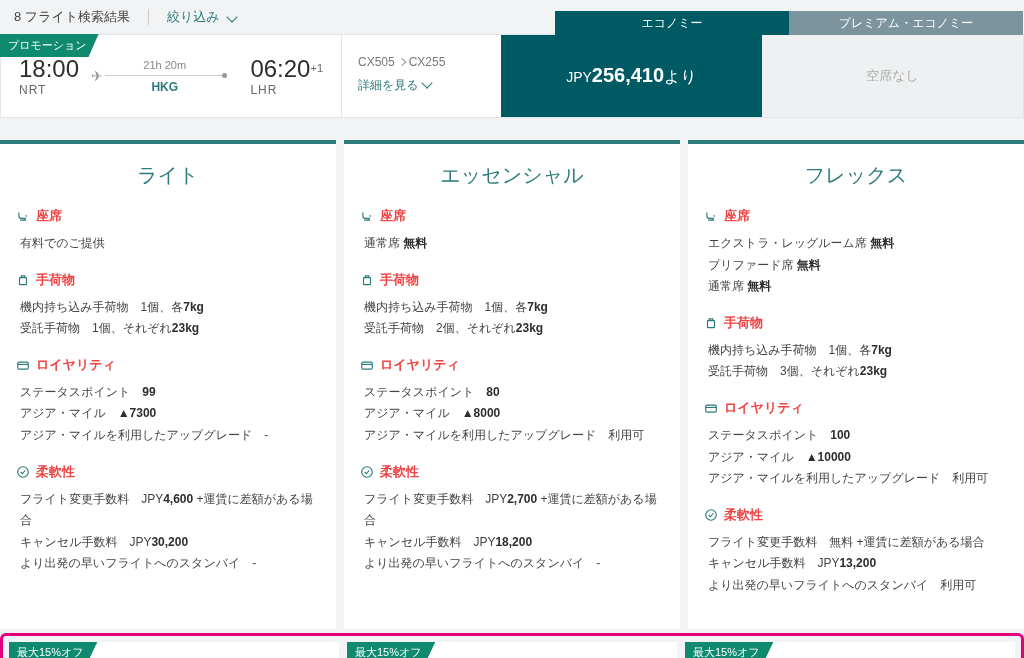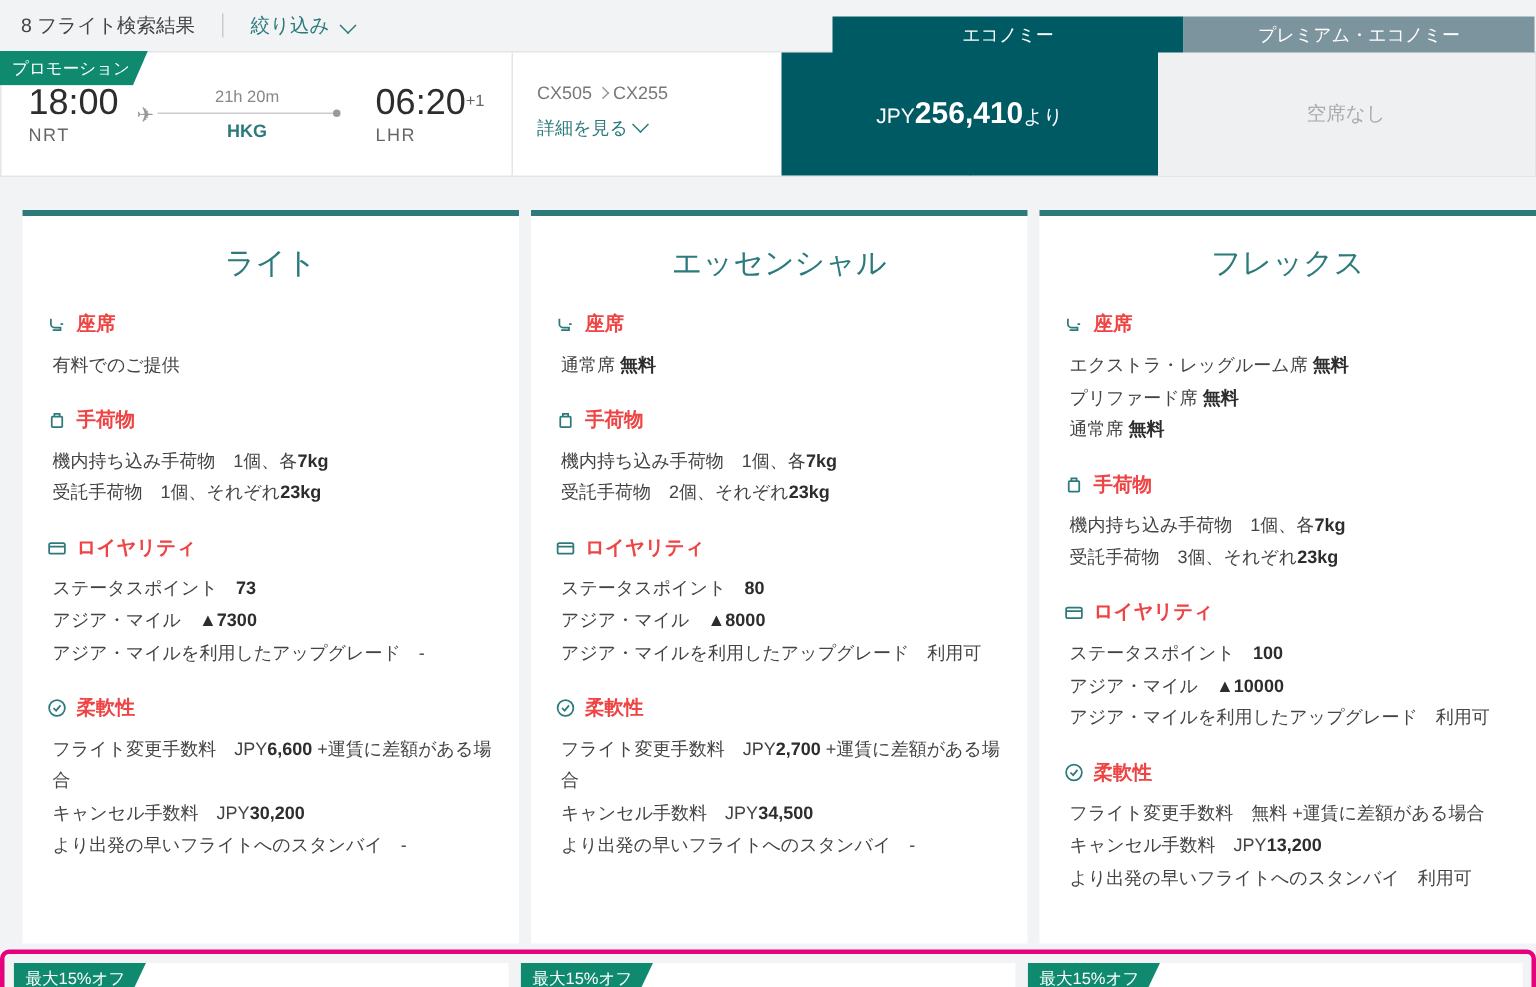--- a/index.html
+++ b/index.html
@@ -14,33 +14,33 @@
 .dep,.arr { text-align:left;}
 .time { font-size:24px; color:#2d2d2d; font-weight:300;}
 .code { font-size:12px; color:#666; letter-spacing:1px;}
 .route { flex:1; text-align:center; position:relative;}
 .duration { font-size:11px; color:#888;}
 .route-line { position:relative; border-top:1px solid #ccc; margin:4px 8px;}
 .plane-icon { position:absolute; left:-14px; top:-8px; color:#999; font-size:14px;}
 .dot { position:absolute; right:-3px; top:-3px; width:5px; height:5px; border-radius:50%; background:#999;}
 .stop { font-size:12px; color:#2c7a7b; font-weight:bold;}
 .plus1 { font-size:11px; vertical-align:super; color:#666;}
-.flight-codes { padding:20px 16px; border-left:1px solid #e3e6e8; width:180px;}
+.flight-codes { padding:20px 16px; border-left:1px solid #e3e6e8; width:160px;}
 .codes { font-size:12px; color:#777; margin-bottom:8px;}
 .detail-link { font-size:12px; color:#2c7a7b; cursor:pointer;}
 .price-tabs { display:flex; flex:1;}
 .price-tab { flex:1; display:flex; flex-direction:column; align-items:center; justify-content:center; position:relative; cursor:pointer;}
 .tab-label { position:absolute; top:-24px; left:0; right:0; text-align:center; font-size:12px; color:#fff; padding:4px 0;}
 .economy-tab { background:#005a63; color:#fff;}
 .economy-tab::after { content:''; position:absolute; bottom:-8px; left:50%; margin-left:-8px; border:8px solid transparent; border-top-color:#005a63;}
 .premium-tab { background:#eef0f1; color:#aaa;}
 .price-main { font-size:14px;}
 .price-main .num { font-size:20px; font-weight:bold;}
-.yori { font-size:13px; margin-left:0;}
-.fare-row { display:flex; gap:8px; margin-top:22px;margin-left:15px;}
+.yori { font-size:16px; margin-left:0;}
+.fare-row { display:flex; gap:8px; margin-top:22px;}
 .fare-col { flex:1; background:#fff; border-top:4px solid #2c7a7b; padding:0; display:flex; flex-direction:column;}
 .fare-title { text-align:center; font-size:20px; color:#2c7a7b; padding:18px 0;}
 .fare-body { padding:0 16px 16px; flex:1;}
 .section { margin-bottom:16px;}
 .sec-head { color:#ef4444; font-size:13px; font-weight:bold; margin-bottom:8px; display:flex; align-items:center; gap:6px;}
 .sec-line { font-size:12px; color:#444; line-height:1.8; padding-left:4px;}
 .sec-line b { font-weight:bold; color:#2d2d2d;}
 .icon { width:14px; height:14px; display:inline-block;}
 .highlight-box { border:3px solid #e6007e; border-radius:6px; padding:6px; display:flex; gap:8px; margin-top:4px;}
 .price-block { flex:1; background:#fff; display:flex; flex-direction:column; align-items:center;}
@@ -130,33 +130,33 @@
             <div class="sec-line">受託手荷物　1個、それぞれ<b>23kg</b></div>
           </div>
       <div class="section">
             <div class="sec-head">
               <svg class="icon" viewBox="0 0 24 24" fill="none" stroke="#2c7a7b" stroke-width="2">
                 <rect x="3" y="7" width="18" height="12" rx="2"></rect>
                 <path d="M3 11h18"></path>
               </svg>
               <span>ロイヤリティ</span>
             </div>
-            <div class="sec-line">ステータスポイント　<b>73</b></div>
+            <div class="sec-line">ステータスポイント　<b>99</b></div>
             <div class="sec-line">アジア・マイル　<b>▲7300</b></div>
             <div class="sec-line">アジア・マイルを利用したアップグレード　-</div>
           </div>
       <div class="section">
             <div class="sec-head">
               <svg class="icon" viewBox="0 0 24 24" fill="none" stroke="#2c7a7b" stroke-width="2">
                 <circle cx="12" cy="12" r="9"></circle>
                 <path d="M8 12l3 3 5-6"></path>
               </svg>
               <span>柔軟性</span>
             </div>
-            <div class="sec-line">フライト変更手数料　JPY<b>6,600</b> +運賃に差額がある場合</div>
+            <div class="sec-line">フライト変更手数料　JPY<b>4,600</b> +運賃に差額がある場合</div>
             <div class="sec-line">キャンセル手数料　JPY<b>30,200</b></div>
             <div class="sec-line">より出発の早いフライトへのスタンバイ　-</div>
           </div>
     </div>
       </div>
       <div class="fare-col">
         <div class="fare-title">エッセンシャル</div>
     <div class="fare-body">
       <div class="section">
             <div class="sec-head">
@@ -193,21 +193,21 @@
           </div>
       <div class="section">
             <div class="sec-head">
               <svg class="icon" viewBox="0 0 24 24" fill="none" stroke="#2c7a7b" stroke-width="2">
                 <circle cx="12" cy="12" r="9"></circle>
                 <path d="M8 12l3 3 5-6"></path>
               </svg>
               <span>柔軟性</span>
             </div>
             <div class="sec-line">フライト変更手数料　JPY<b>2,700</b> +運賃に差額がある場合</div>
-            <div class="sec-line">キャンセル手数料　JPY<b>34,500</b></div>
+            <div class="sec-line">キャンセル手数料　JPY<b>18,200</b></div>
             <div class="sec-line">より出発の早いフライトへのスタンバイ　-</div>
           </div>
     </div>
       </div>
       <div class="fare-col">
         <div class="fare-title">フレックス</div>
     <div class="fare-body">
       <div class="section">
             <div class="sec-head">
               <svg class="icon" viewBox="0 0 24 24" fill="none" stroke="#2c7a7b" stroke-width="2">

